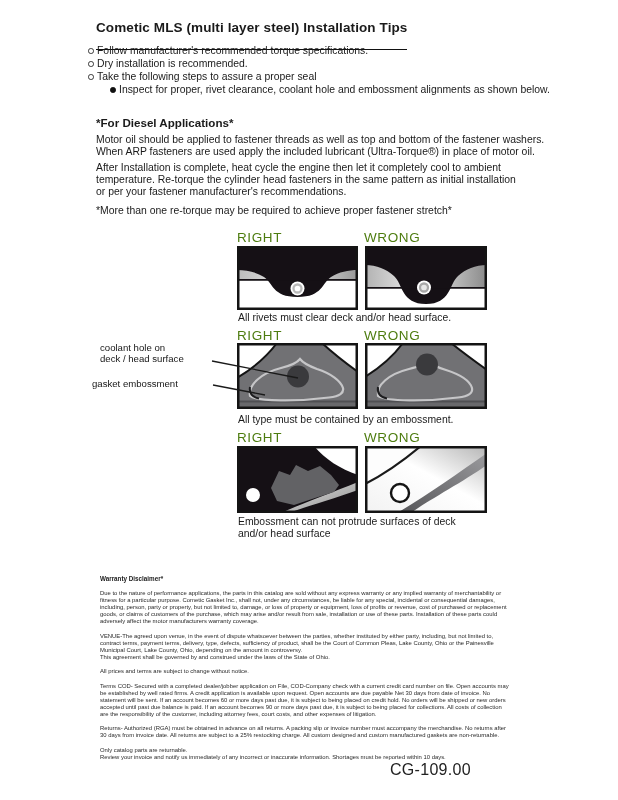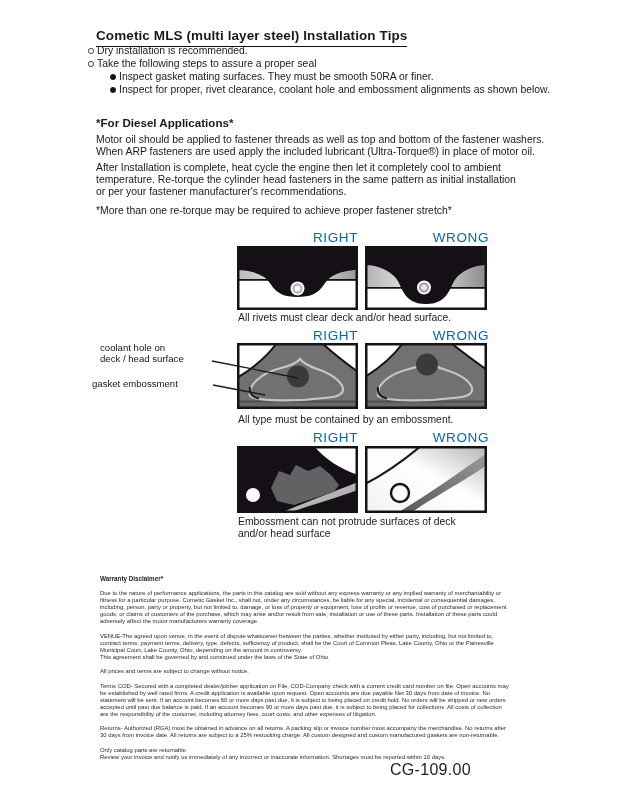--- a/index.html
+++ b/index.html
@@ -2,39 +2,39 @@
 <html><head>
 <meta charset="utf-8">
 <style>
   html,body{margin:0;padding:0;background:#e8e8e8;}
   .page{
     position:relative;width:618px;height:800px;background:#ffffff;
     font-family:"Liberation Sans",sans-serif;color:#1a1a1a;overflow:hidden;
     margin:0 auto;
   }
   .title{
-    position:absolute;left:96px;top:28px;margin:0;
+    position:absolute;left:96px;top:20px;margin:0;
     font-size:13.5px;font-weight:bold;letter-spacing:.1px;
-    border-bottom:1.6px solid #111;padding-bottom:3px;
+    border-bottom:1.6px solid #111;padding-bottom:14px;
   }
   .bullets{position:absolute;left:88px;top:44px;font-size:10.4px;line-height:13px;width:480px;}
   .b-item{position:relative;padding-left:9px;}
   .b-item.sub{padding-left:31px;}
   .b-marker{
     position:absolute;left:0;top:4.2px;width:3.6px;height:3.6px;
     border:1px solid #3a3a3a;border-radius:50%;background:#fff;
   }
   .b-item.sub .b-marker{left:22px;background:#111;border-color:#111;}
   .diesel-h{position:absolute;left:96px;top:116px;margin:0;font-size:11.6px;font-weight:bold;text-align:right;}
   .para{position:absolute;left:96px;width:452px;font-size:10.4px;line-height:12.2px;white-space:pre-line;}
   #para1{top:134px;}
   #para2{top:162px;}
   #note{top:205px;}
   .fig-label-row{position:absolute;left:237px;width:252px;display:flex;}
-  .fig-label{width:121px;text-align:right;font-size:13.5px;letter-spacing:.6px;color:#0369a1;}
+  .fig-label{width:121px;text-align:left;font-size:13.5px;letter-spacing:.6px;color:#4d7c0f;}
   .fig-label.second{width:131px;padding-left:6px;box-sizing:border-box;}
   #labels-r1{top:230px;} #labels-r2{top:328px;} #labels-r3{top:430px;}
   .figure{position:absolute;display:block;}
   #f1r{left:237px;top:246px;} #f1w{left:365px;top:246px;}
   #f2r{left:237px;top:343px;} #f2w{left:365px;top:343px;}
   #f3r{left:237px;top:446px;} #f3w{left:365px;top:446px;}
   .fig-caption{position:absolute;left:238px;font-size:10.4px;line-height:11.6px;white-space:pre-line;width:270px;}
   #cap-r1{top:312px;} #cap-r2{top:414px;} #cap-r3{top:516px;}
   .annotation{
     position:absolute;font-size:9.6px;line-height:10.8px;
@@ -52,29 +52,29 @@
 </head>
 <body>
 
 <div class="page">
 
   <h1 class="title">Cometic MLS (multi layer steel) Installation Tips</h1>
 
   <div class="bullets">
     <div class="b-item">
       <span class="b-marker"></span>
+      <span>Follow manufacturer's recommended torque specifications.</span>
+    </div>
+    <div class="b-item">
+      <span class="b-marker"></span>
       <span>Dry installation is recommended.</span>
     </div>
     <div class="b-item">
       <span class="b-marker"></span>
       <span>Take the following steps to assure a proper seal</span>
-    </div>
-    <div class="b-item sub">
-      <span class="b-marker"></span>
-      <span>Inspect gasket mating surfaces.  They must be smooth 50RA or finer.</span>
     </div>
     <div class="b-item sub">
       <span class="b-marker"></span>
       <span>Inspect for proper, rivet clearance, coolant hole and embossment alignments as shown below.</span>
     </div>
   </div>
 
   <h2 class="diesel-h">*For Diesel Applications*</h2>
   <div class="para" id="para1">Motor oil should be applied to fastener threads as well as top and bottom of the fastener washers.
 When ARP fasteners are used apply the included lubricant (Ultra-Torque®) in place of motor oil.</div>

